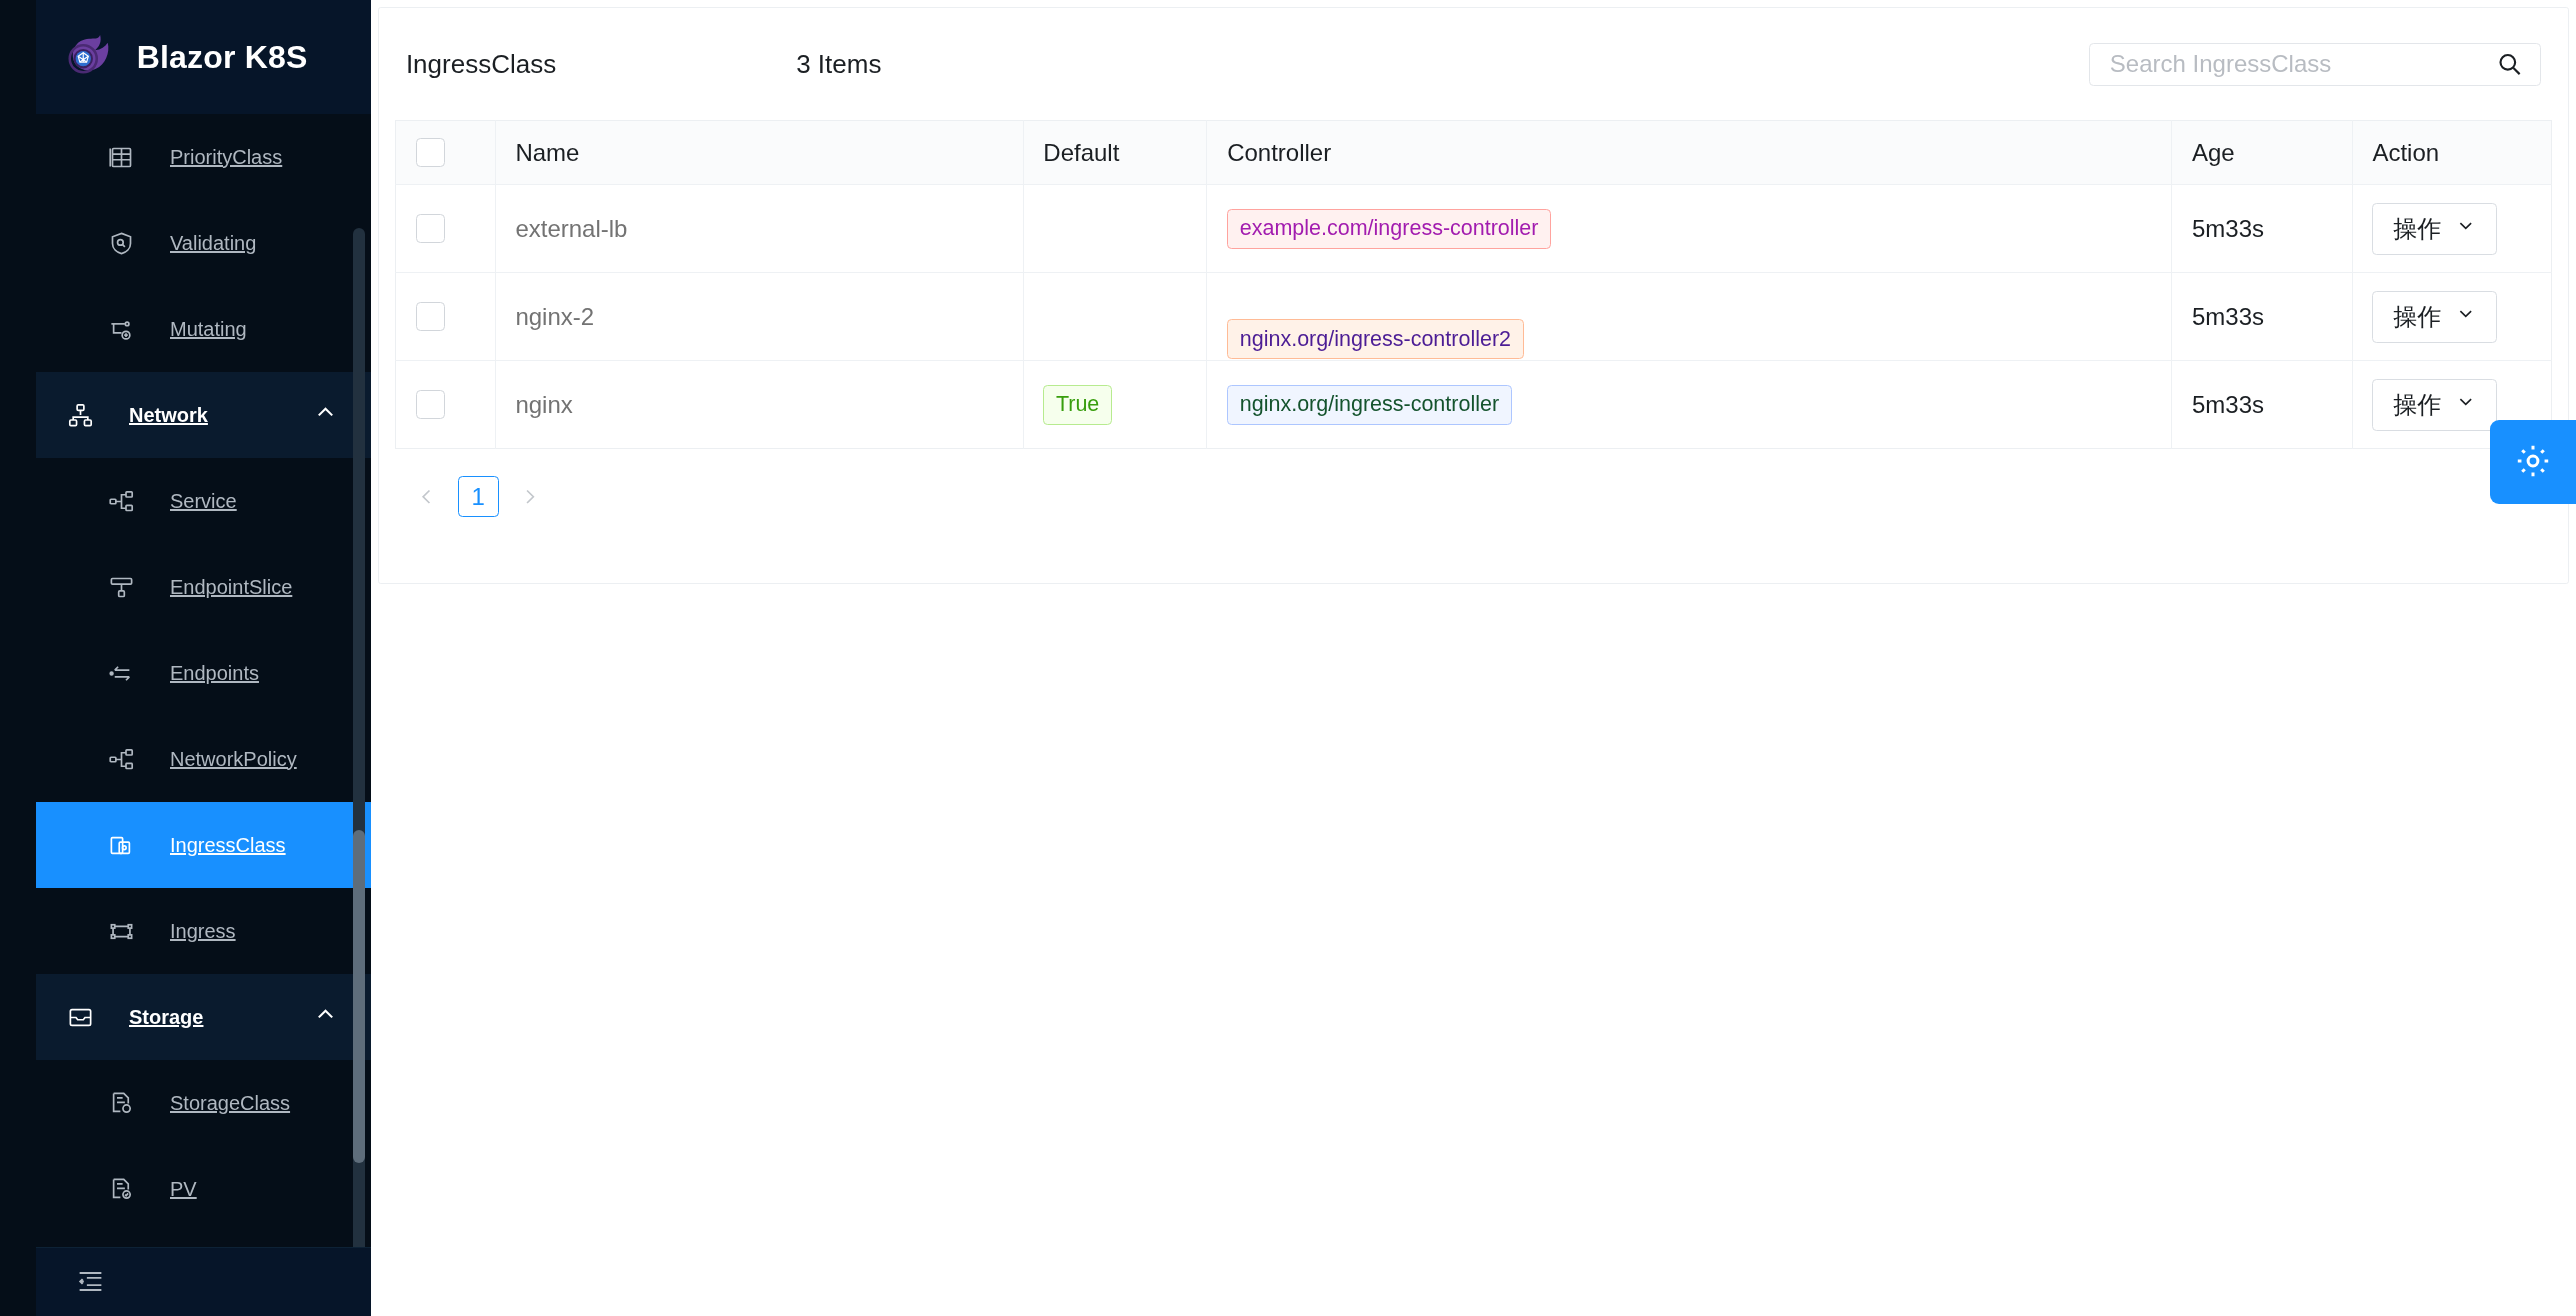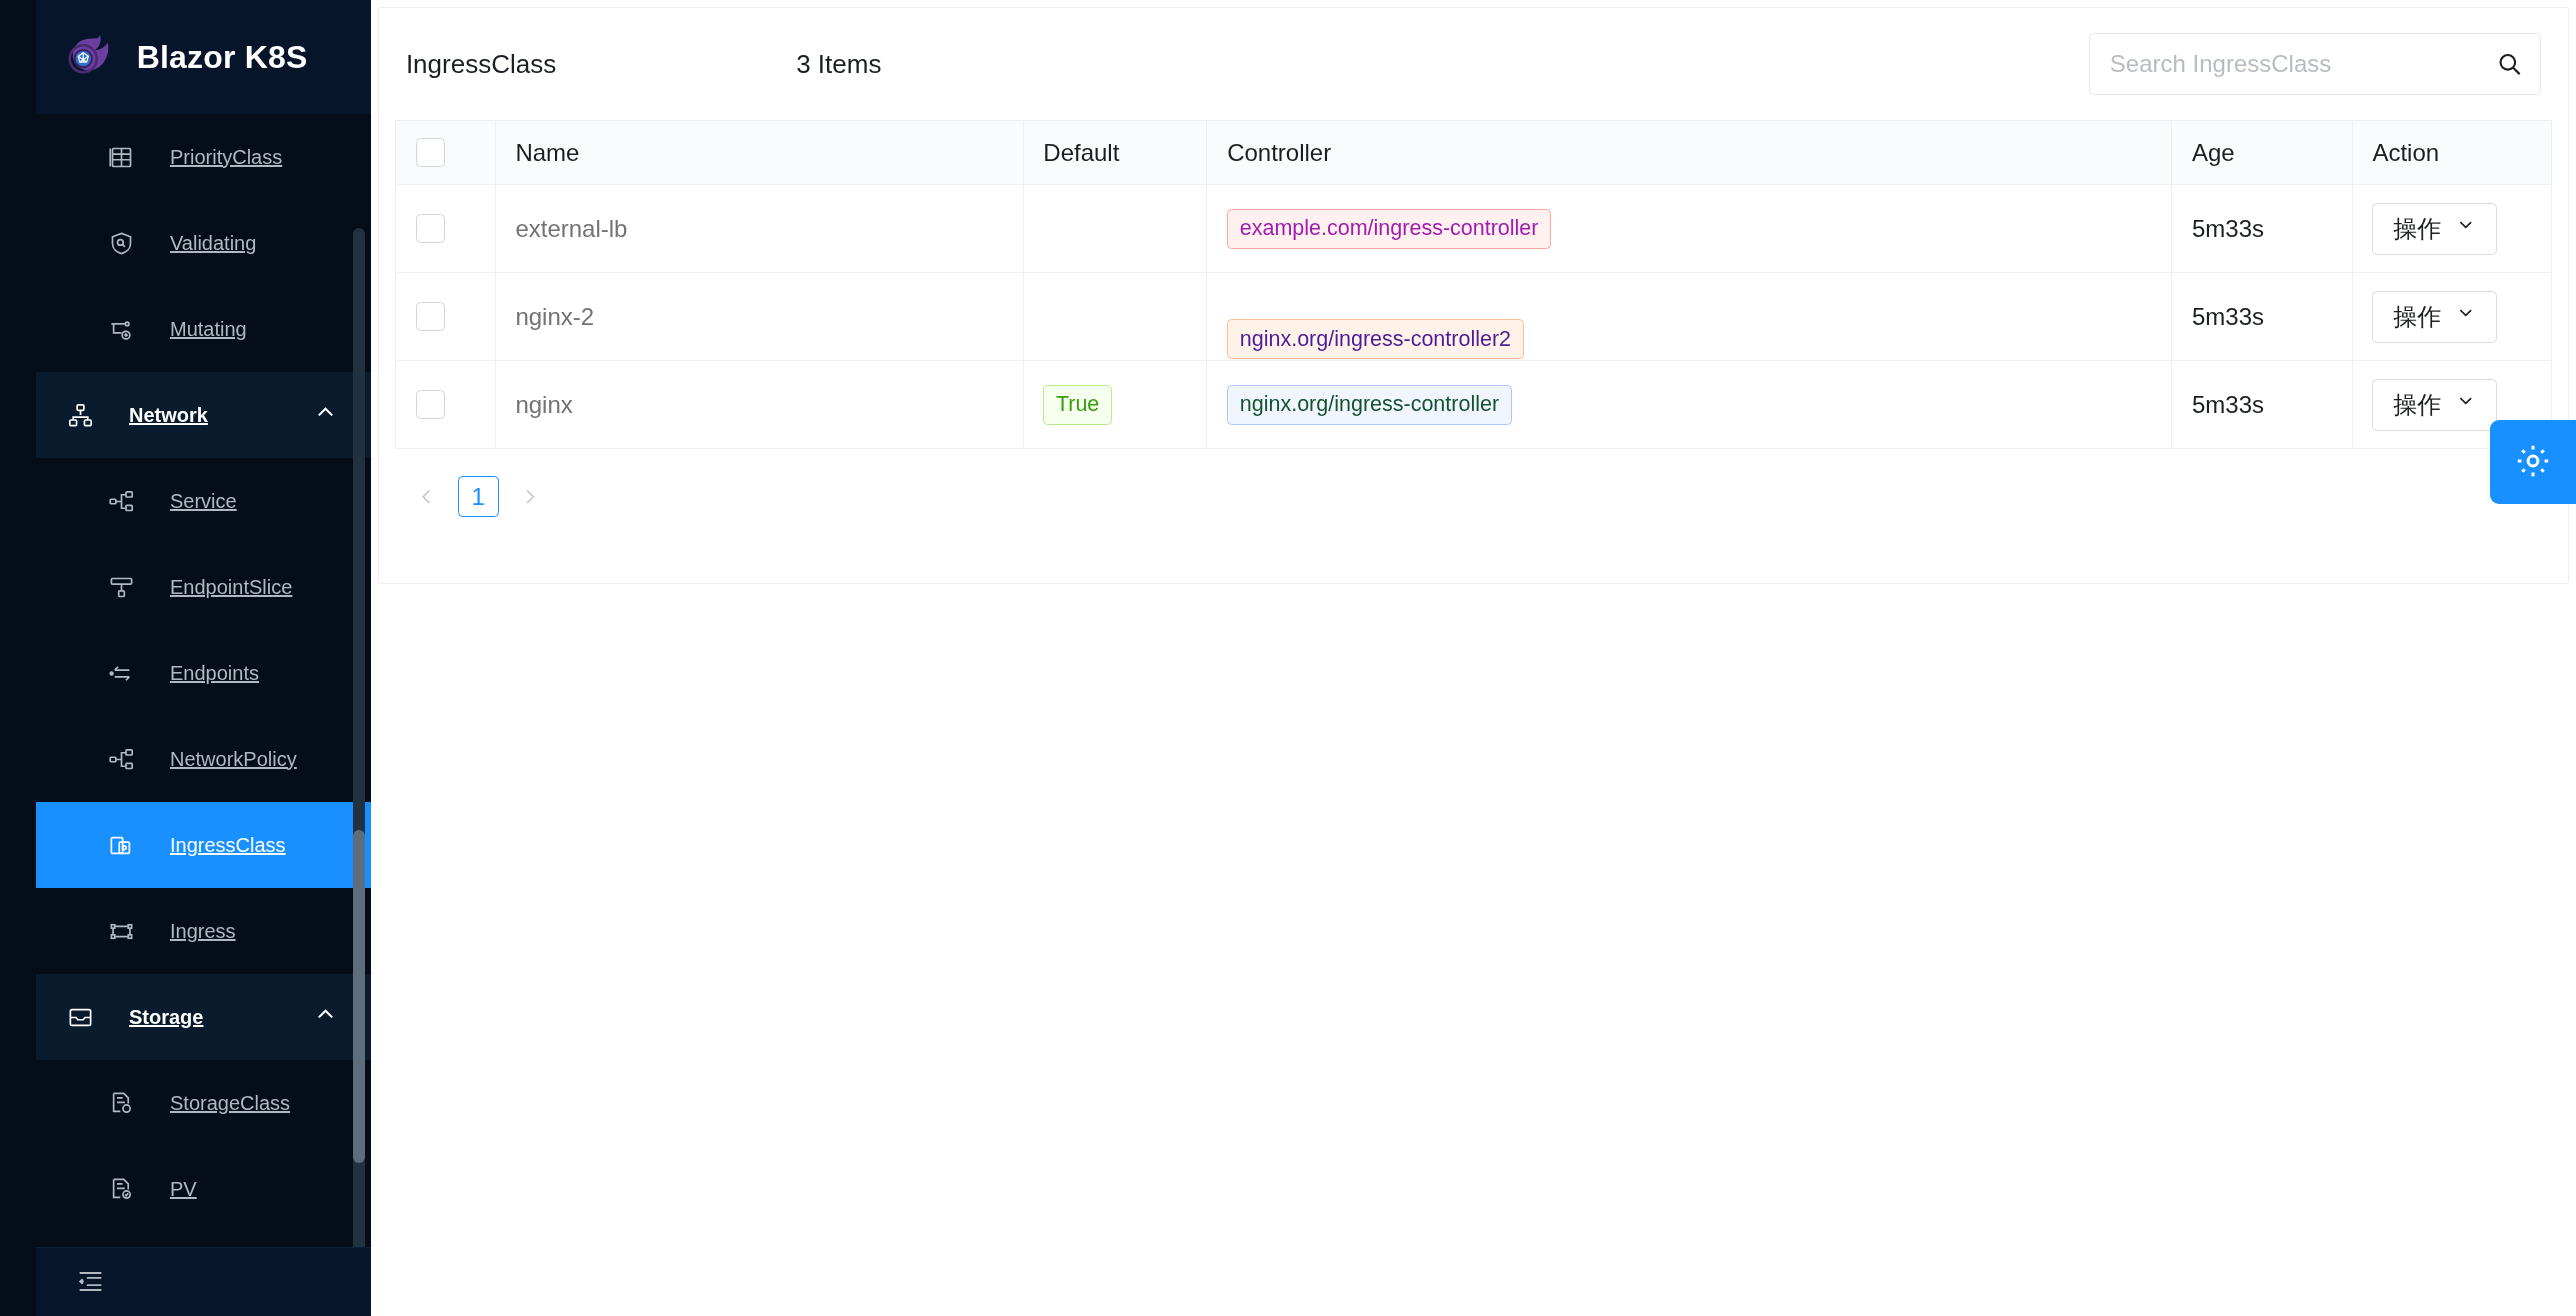--- a/index.html
+++ b/index.html
@@ -88,21 +88,21 @@
     position: relative;
   }
   .toolbar {
     height: 112px; display: flex; align-items: center;
     padding: 0 10.7px;
   }
   .page-title { font-size: 26px; color: #1b1f23; }
   .items-count { font-size: 26px; color: #1b1f23; margin-left: 240px; }
   .search-wrap { margin-left: auto; position: relative; }
   .search-input {
-    width: 452px; height: 62px;
+    width: 452px; height: 43px;
     border: 0.9px solid #e3e6ea; border-radius: 4.5px;
     font-size: 24px; color: #222;
     padding: 0 55px 0 19.7px;
     font-family: "Liberation Sans", sans-serif;
     outline: none; background: #fff;
   }
   .search-input::placeholder { color: #b8bcc2; }
   .search-icon {
     position: absolute; right: 18px; top: 50%;
     transform: translateY(-50%);
@@ -149,21 +149,21 @@
   }
   .badge.red   { background: #fff1f0; border-color: #ffa39e; color: #a21caf; }
   .badge.orange{ background: #fff2e8; border-color: #ffbb96; color: #4c1d95; margin-top: 45px; }
   .badge.blue  { background: #f0f5ff; border-color: #adc6ff; color: #14532d; }
   .badge.green { background: #f6ffed; border-color: #b7eb8f; color: #389e0d; }
   .act-btn {
     display: inline-flex; align-items: center; gap: 14px;
     border: 0.9px solid #d9dde2; border-radius: 4.5px;
     background: #fff; height: 52px; padding: 0 19.7px;
     font-size: 24px; color: #1b1f23; cursor: pointer;
-    font-family: Liberation Mono, monospace;
+    font-family: Liberation Sans, sans-serif;
     white-space: nowrap;
   }
   .act-btn svg { width: 21.5px; height: 21.5px; flex: 0 0 21.5px; }
 
   .pager {
     display: flex; align-items: center; gap: 10.7px;
     padding: 27px 10.7px 0 10.7px;
   }
   .pg-arrow {
     width: 41px; height: 41px; display: flex;

